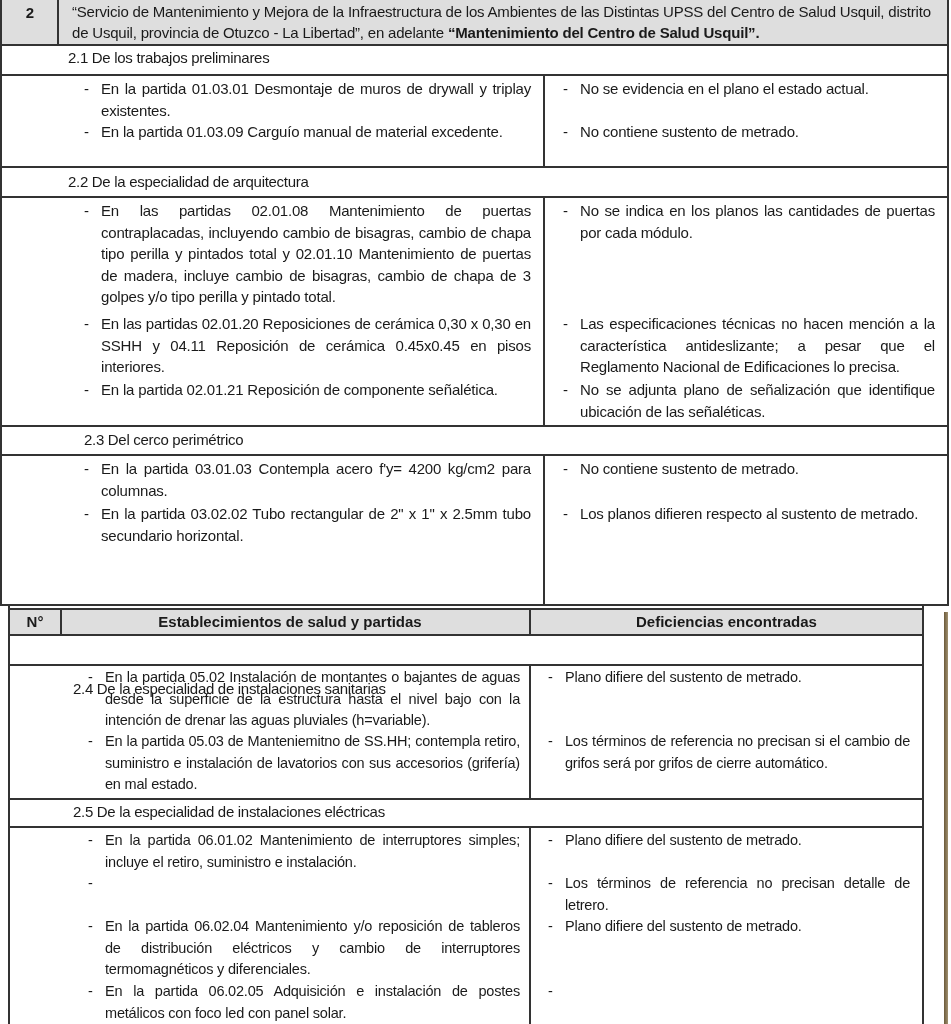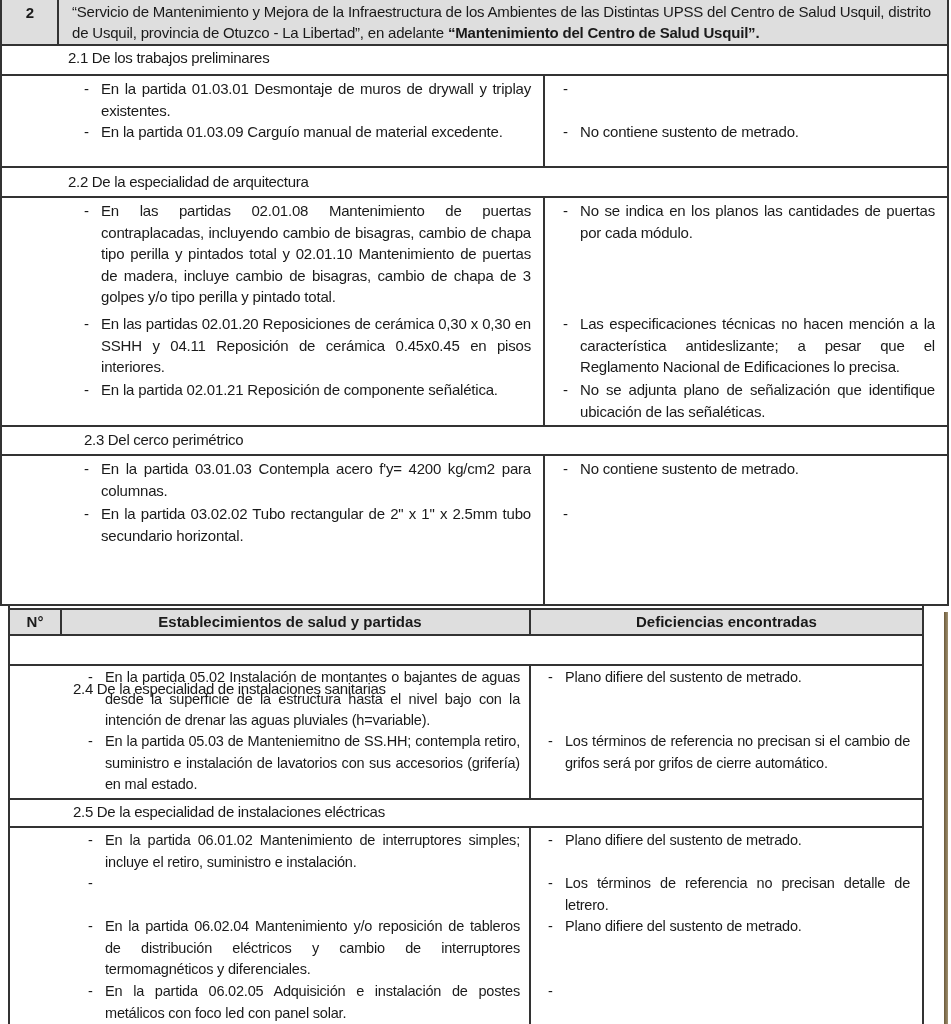--- a/index.html
+++ b/index.html
@@ -33,42 +33,42 @@
 <div class="abs title-text" style="left:60px; top:1px; width:880px;">
   <span>“Servicio de Mantenimiento y Mejora de la Infraestructura de los Ambientes de las Distintas UPSS del Centro de Salud Usquil, distrito de Usquil, provincia de Otuzco - La Libertad”, en adelante </span><b>“Mantenimiento del Centro de Salud Usquil”.</b>
 </div>
 
 <div class="abs hrow" style="top:44px;"></div>
 <div class="abs section" style="left:68px; top:48px;">2.1 De los trabajos preliminares</div>
 <div class="abs hrow" style="top:74px;"></div>
 <div class="abs vline" style="left:543px; top:74px; height:94px;"></div>
 <div class="item" style="left:101px; top:78px; width:430px;"><span class="dash">-</span><span>En la partida 01.03.01 Desmontaje de muros de drywall y triplay existentes.</span></div>
 <div class="item" style="left:101px; top:121px; width:430px;"><span class="dash">-</span><span>En la partida 01.03.09 Carguío manual de material excedente.</span></div>
-<div class="item" style="left:580px; top:78px; width:355px;"><span class="dash">-</span></div>
+<div class="item" style="left:580px; top:78px; width:355px;"><span class="dash">-</span><span>No se evidencia en el plano el estado actual.</span></div>
 <div class="item" style="left:580px; top:121px; width:355px;"><span class="dash">-</span><span>No contiene sustento de metrado.</span></div>
 
 <div class="abs hrow" style="top:166px;"></div>
 <div class="abs section" style="left:68px; top:172px;">2.2 De la especialidad de arquitectura</div>
 <div class="abs hrow" style="top:196px;"></div>
 <div class="abs vline" style="left:543px; top:196px; height:230px;"></div>
 <div class="item" style="left:101px; top:200px; width:430px;"><span class="dash">-</span><span>En las partidas 02.01.08 Mantenimiento de puertas contraplacadas, incluyendo cambio de bisagras, cambio de chapa tipo perilla y pintados total y 02.01.10 Mantenimiento de puertas de madera, incluye cambio de bisagras, cambio de chapa de 3 golpes y/o tipo perilla y pintado total.</span></div>
 <div class="item" style="left:101px; top:313px; width:430px;"><span class="dash">-</span><span>En las partidas 02.01.20 Reposiciones de cerámica 0,30 x 0,30 en SSHH y 04.11 Reposición de cerámica 0.45x0.45 en pisos interiores.</span></div>
 <div class="item" style="left:101px; top:379px; width:430px;"><span class="dash">-</span><span>En la partida 02.01.21 Reposición de componente señalética.</span></div>
 <div class="item" style="left:580px; top:200px; width:355px;"><span class="dash">-</span><span>No se indica en los planos las cantidades de puertas por cada módulo.</span></div>
 <div class="item" style="left:580px; top:313px; width:355px;"><span class="dash">-</span><span>Las especificaciones técnicas no hacen mención a la característica antideslizante; a pesar que el Reglamento Nacional de Edificaciones lo precisa.</span></div>
 <div class="item" style="left:580px; top:379px; width:355px;"><span class="dash">-</span><span>No se adjunta plano de señalización que identifique ubicación de las señaléticas.</span></div>
 
 <div class="abs hrow" style="top:425px;"></div>
 <div class="abs section" style="left:68px; top:430px;margin-left:16px;">2.3 Del cerco perimétrico</div>
 <div class="abs hrow" style="top:454px;"></div>
 <div class="abs vline" style="left:543px; top:454px; height:152px;"></div>
 <div class="item" style="left:101px; top:458px; width:430px;"><span class="dash">-</span><span>En la partida 03.01.03 Contempla acero f'y= 4200 kg/cm2 para columnas.</span></div>
 <div class="item" style="left:101px; top:503px; width:430px;"><span class="dash">-</span><span>En la partida 03.02.02 Tubo rectangular de 2" x 1" x 2.5mm tubo secundario horizontal.</span></div>
 <div class="item" style="left:580px; top:458px; width:355px;"><span class="dash">-</span><span>No contiene sustento de metrado.</span></div>
-<div class="item" style="left:580px; top:503px; width:355px;"><span class="dash">-</span></div>
+<div class="item" style="left:580px; top:503px; width:355px;"><span class="dash">-</span><span>Los planos difieren respecto al sustento de metrado.</span></div>
 <div class="abs hrow" style="top:604px;"></div>
 
 <div class="abs frame-bot"></div>
 <div class="abs" style="left:8px; top:608px; width:916px; border-top:2px solid #333;"></div>
 <div class="abs hdr-cell" style="left:10px; top:610px; width:912px; height:24px;"></div>
 <div class="abs thdr" style="left:10px; top:610px; width:50px;">N°</div>
 <div class="abs vline" style="left:60px; top:610px; height:24px;"></div>
 <div class="abs thdr" style="left:62px; top:610px; width:456px;">Establecimientos de salud y partidas</div>
 <div class="abs vline" style="left:529px; top:610px; height:24px;"></div>
 <div class="abs thdr" style="left:531px; top:610px; width:391px;">Deficiencias encontradas</div>

